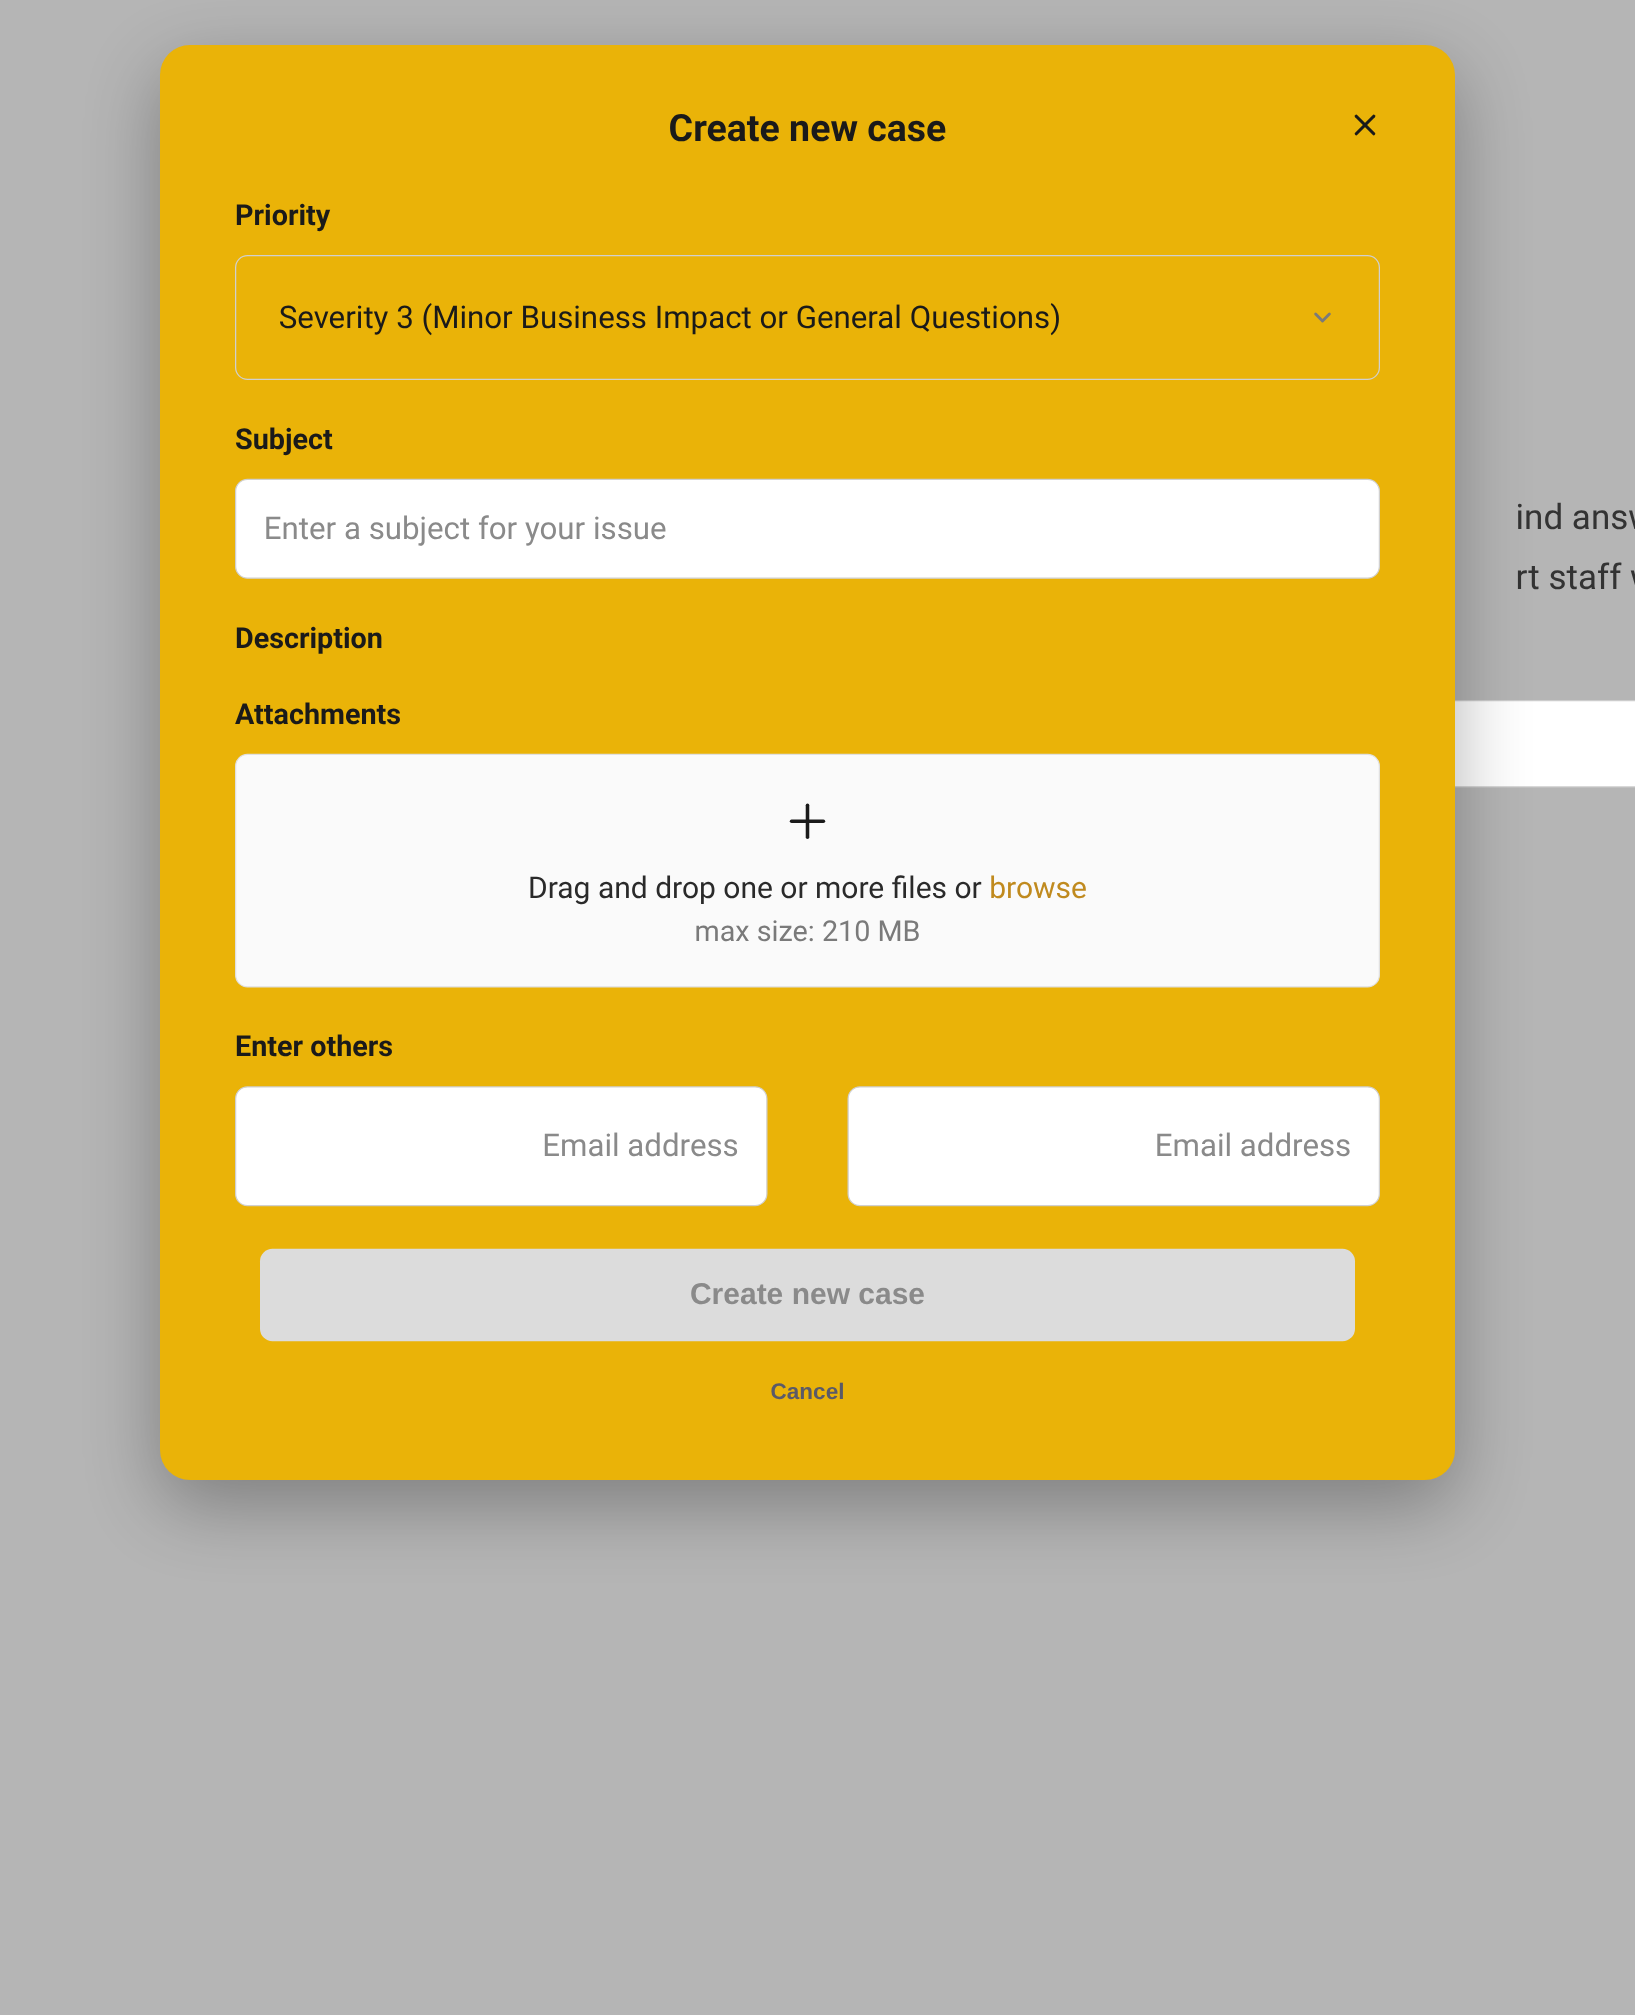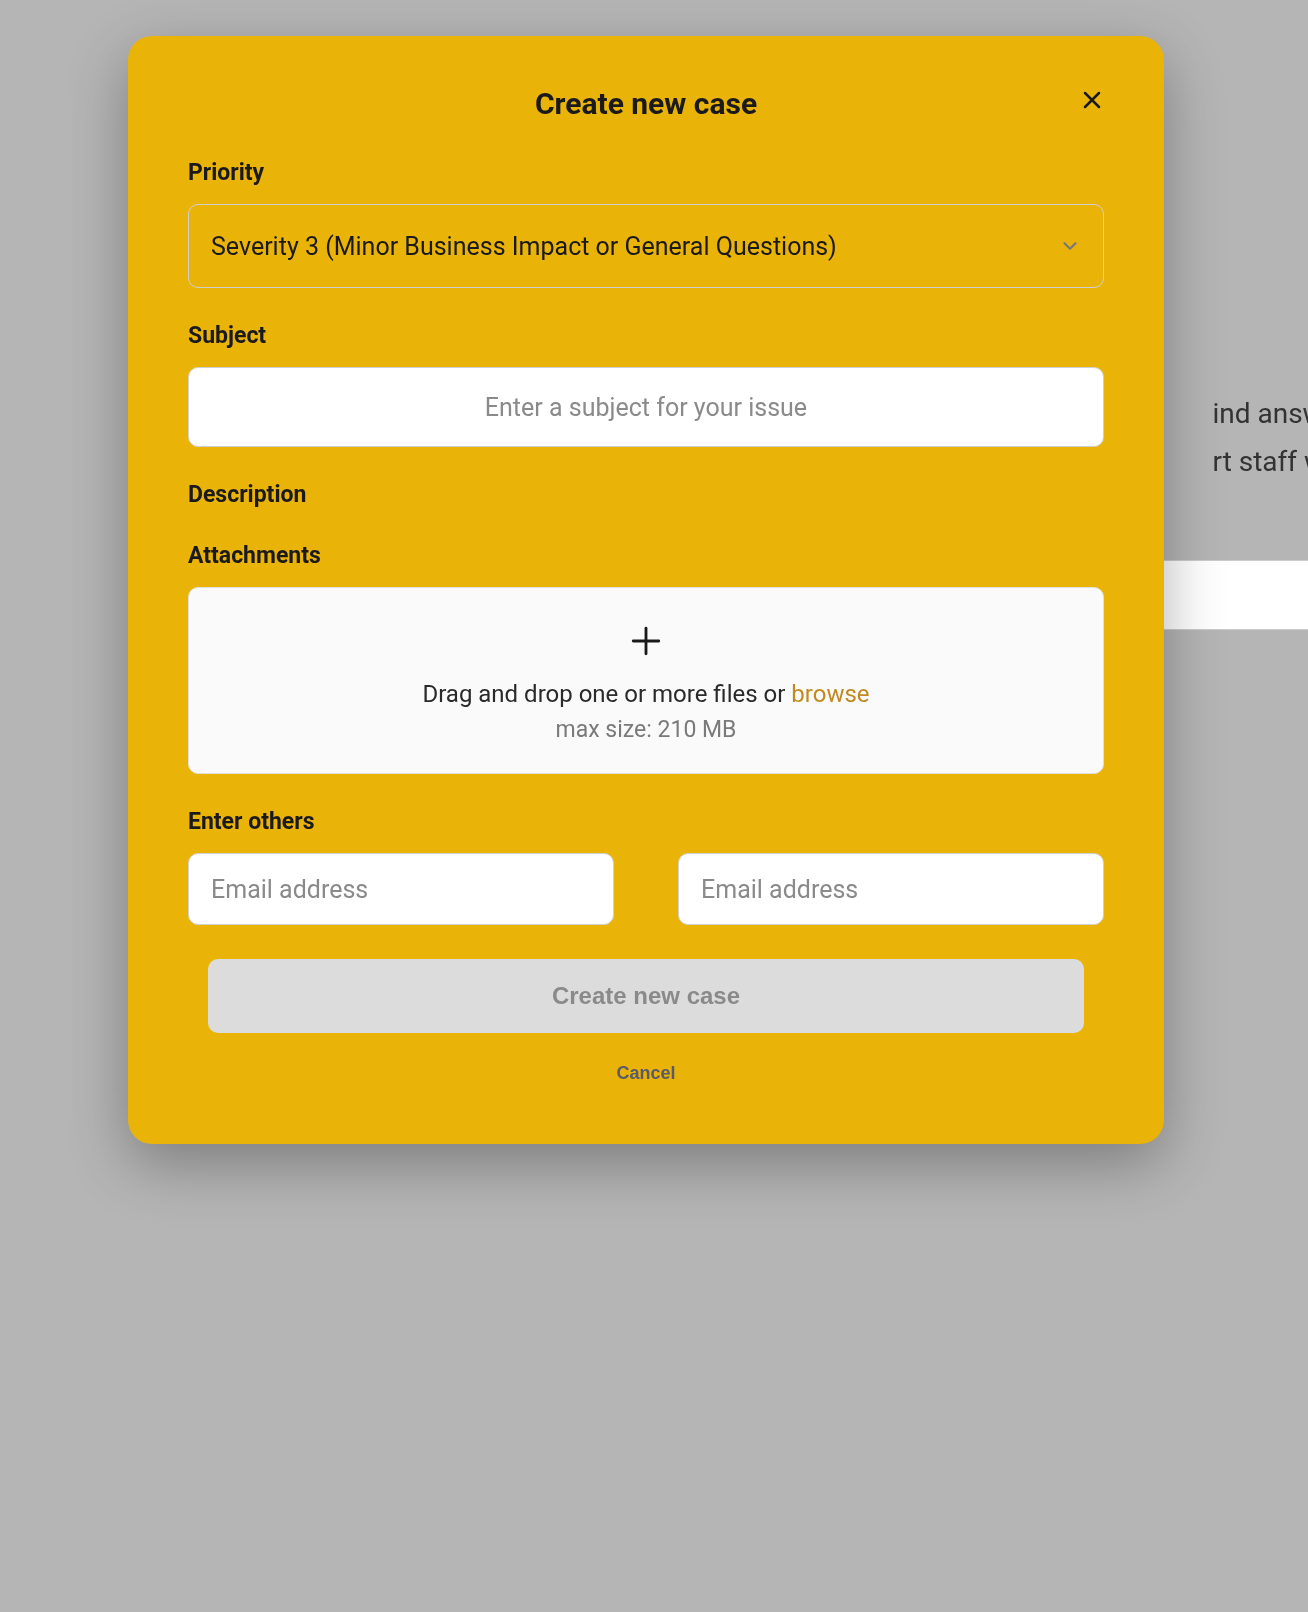--- a/index.html
+++ b/index.html
@@ -69,24 +69,24 @@
       display: block;
       font-size: 23px;
       font-weight: 700;
       color: #1a1a1a;
       margin-bottom: 18px;
     }
     .select-wrapper {
       position: relative;
       border: 1px solid #d0d0d0;
       border-radius: 10px;
-      height: 84px;
+      height: 100px;
       display: flex;
       align-items: center;
-      padding: 0 22px;
+      padding: 0 34px;
       cursor: pointer;
     }
     .select-value {
       font-size: 25px;
       color: #1a1a1a;
       flex: 1;
     }
     .chevron {
       width: 22px;
       height: 22px;
@@ -94,21 +94,20 @@
     }
     .text-input {
       width: 100%;
       height: 80px;
       border: 1px solid #d0d0d0;
       border-radius: 10px;
       padding: 0 22px;
       font-size: 25px;
       font-family: inherit;
       color: #1a1a1a;
-      text-align: center;
     }
     .text-input::placeholder { color: #8a8a8a; }
     .textarea {
       width: 100%;
       height: 148px;
       border: 1px solid #d0d0d0;
       border-radius: 10px;
       padding: 20px 22px;
       font-size: 25px;
       font-family: inherit;
@@ -142,27 +141,28 @@
       font-size: 23px;
       color: #7a7a7a;
       margin-top: 8px;
     }
     .email-row {
       display: flex;
       gap: 64px;
     }
     .email-input {
       flex: 1;
-      height: 72px;
+      height: 96px;
       border: 1px solid #d0d0d0;
       border-radius: 10px;
       padding: 0 22px;
       font-size: 25px;
       font-family: inherit;
       color: #1a1a1a;
+      text-align: right;
     }
     .email-input::placeholder { color: #8a8a8a; }
     .submit-btn {
       display: block;
       width: 876px;
       margin: 14px auto 0 auto;
       height: 74px;
       background: #dcdcdc;
       border: none;
       border-radius: 10px;

